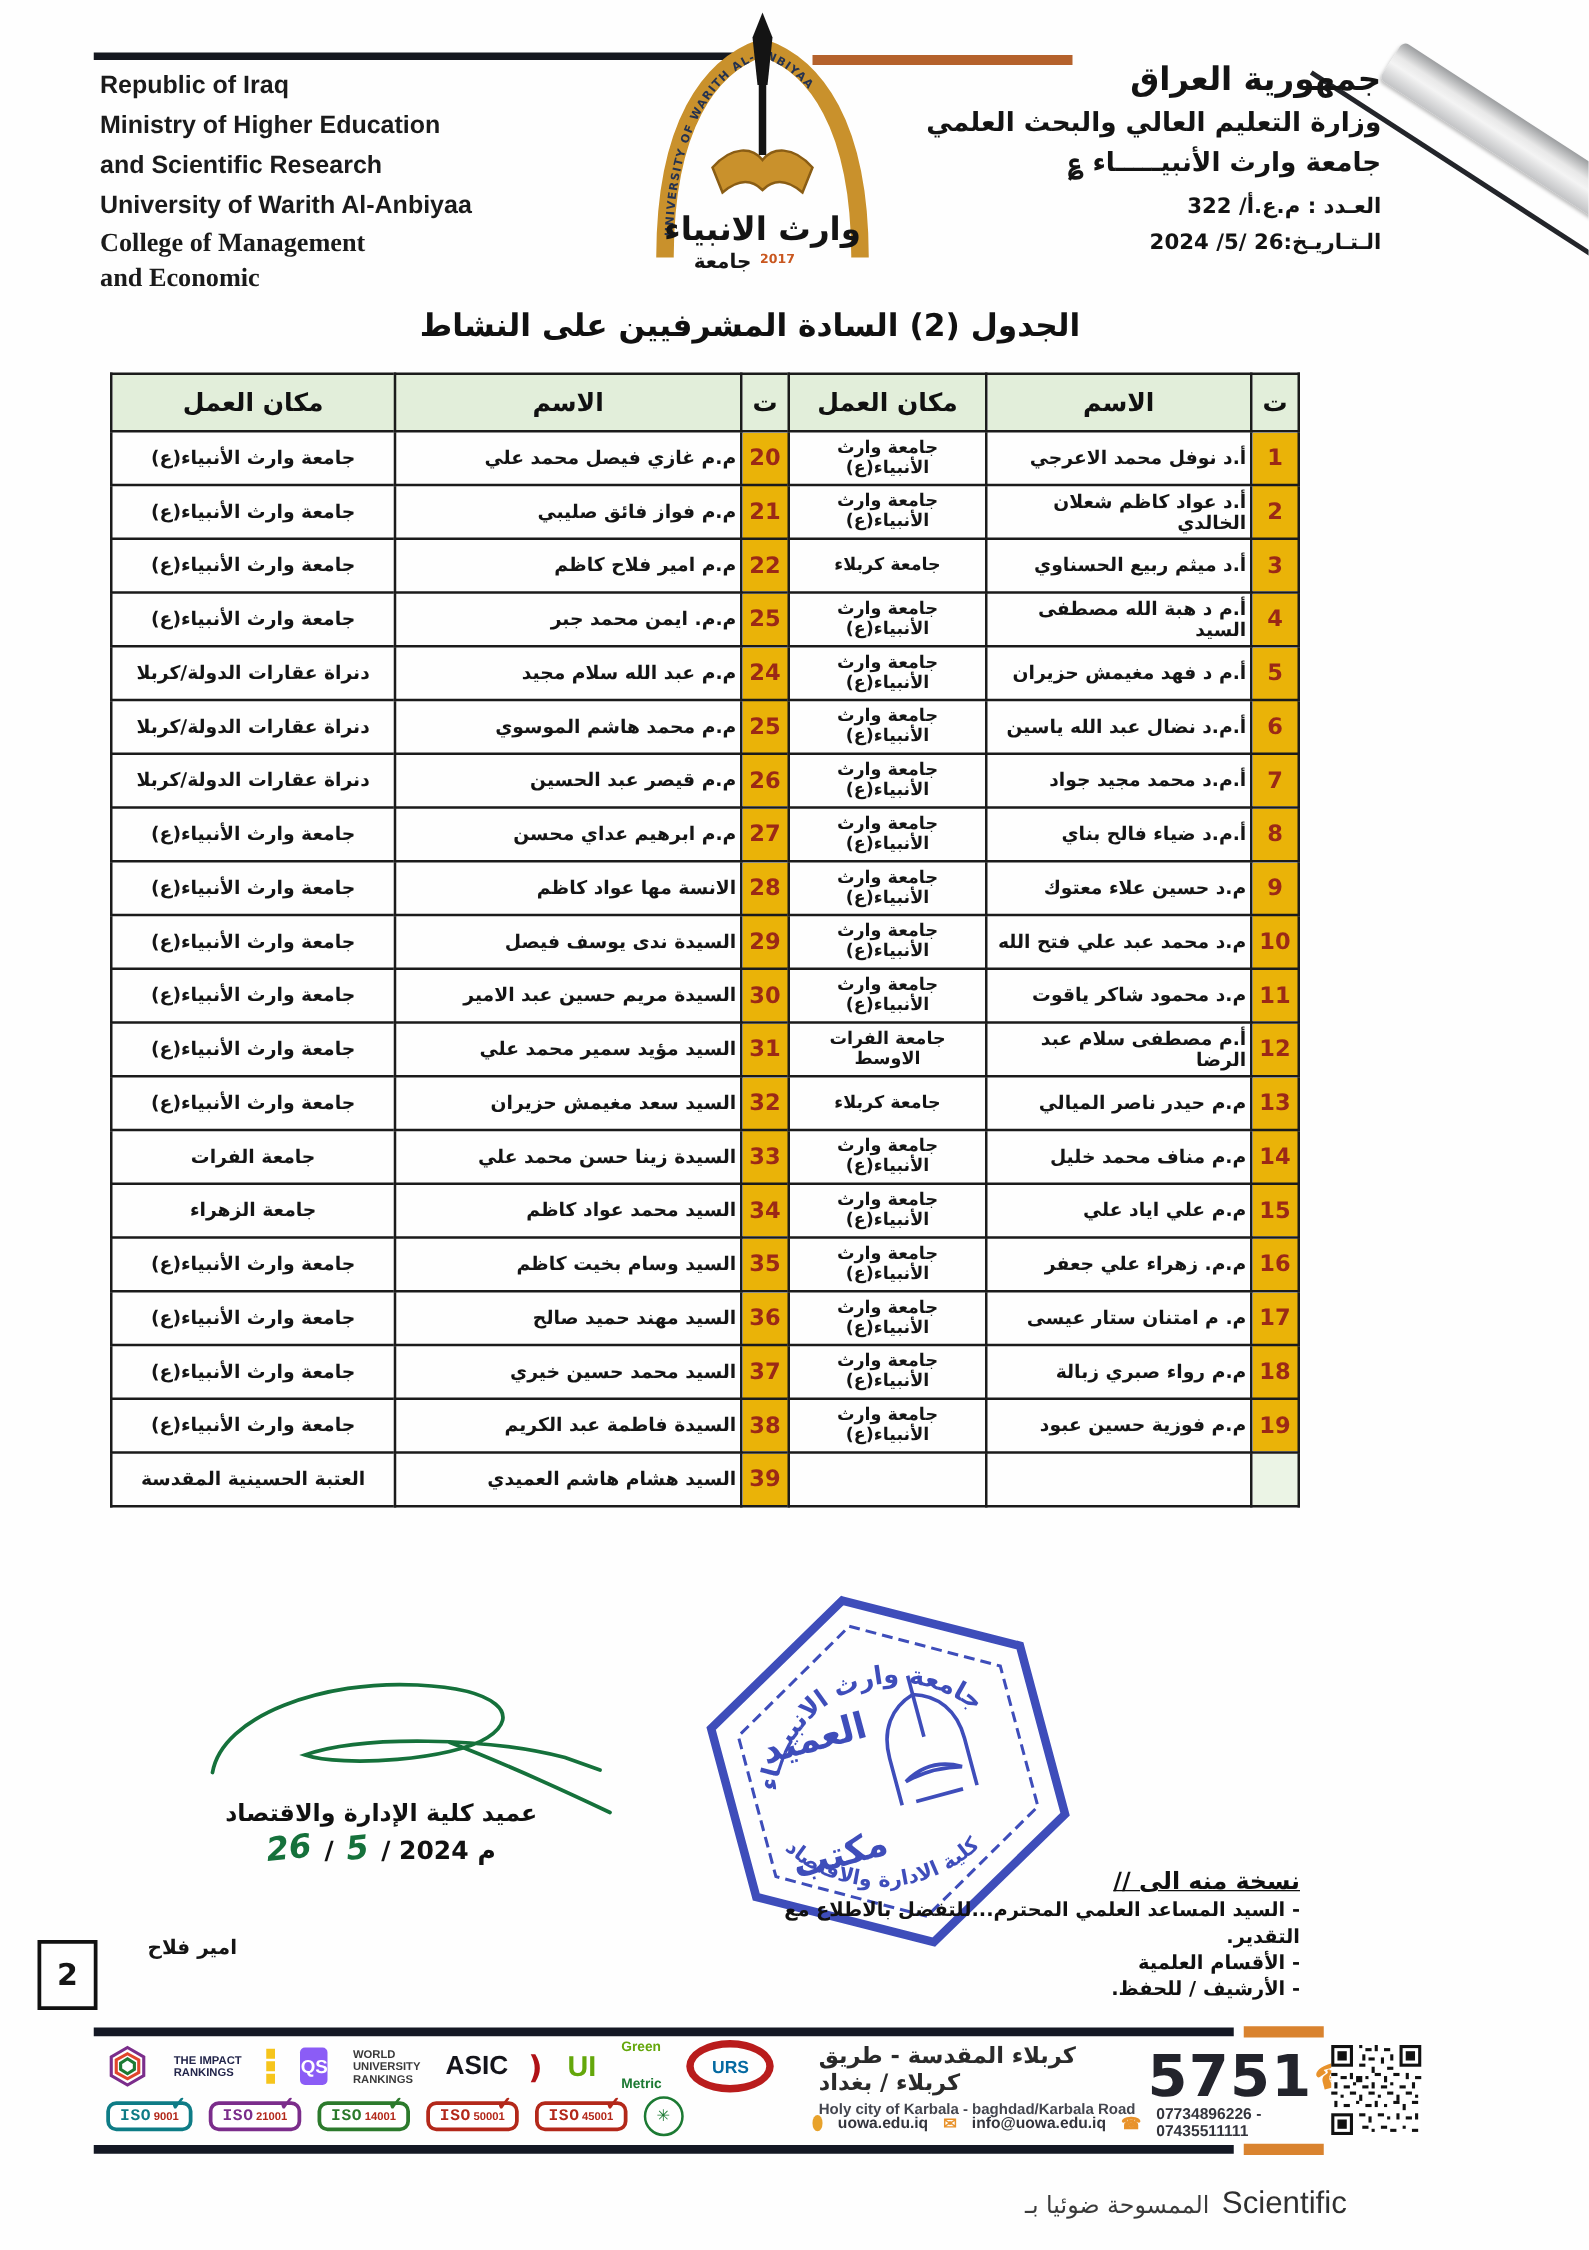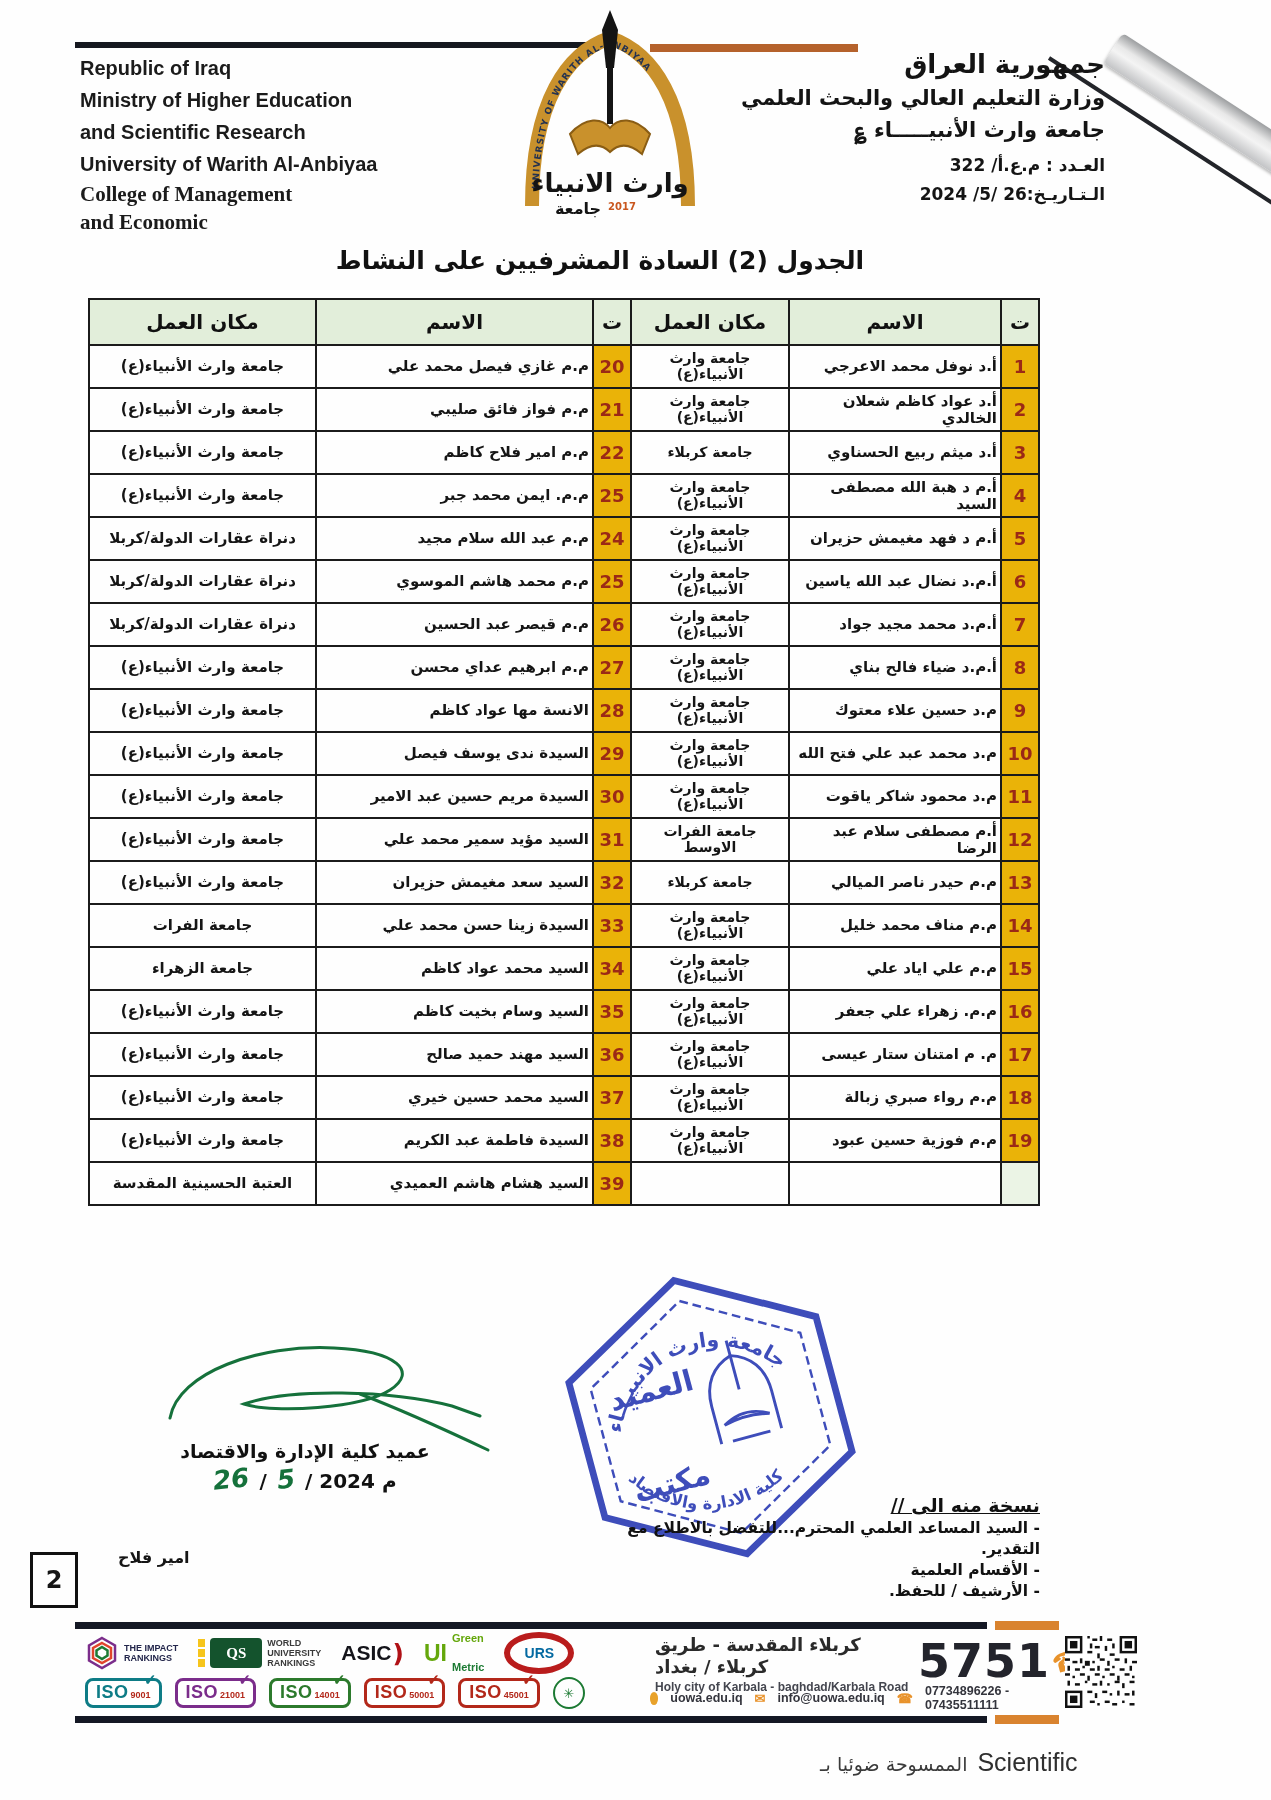--- a/index.html
+++ b/index.html
@@ -68,38 +68,38 @@
   .pagebox{left:30px;top:1552px;width:42px;height:50px;border:3px solid #111;
            display:flex;align-items:center;justify-content:center;font-size:24px;font-weight:bold;}
 
   
   .f-rule1{left:75px;top:1622px;width:912px;height:7px;background:#141824;}
   .f-rule1o{left:995px;top:1621px;width:64px;height:9px;background:#d9832f;}
   .f-rule2{left:75px;top:1716px;width:912px;height:7px;background:#141824;}
   .f-rule2o{left:995px;top:1715px;width:64px;height:9px;background:#d9832f;}
 
   .rank-row{left:85px;top:1633px;height:40px;display:flex;align-items:center;gap:20px;}
-  .rk{display:flex;align-items:center;gap:5px;}
+  .rk{display:flex;align-items:center;gap:20px;}
   .rk-txt{font-family:"Liberation Sans",sans-serif;font-weight:bold;font-size:9px;line-height:10px;color:#23264b;}
-  .qs-box{width:52px;height:30px;background:#14532d;color:#fff;border-radius:4px;display:flex;
-          align-items:center;justify-content:center;font-weight:bold;font-size:15px;font-family:Liberation Serif, serif;}
+  .qs-box{width:22px;height:30px;background:#8b5cf6;color:#fff;border-radius:4px;display:flex;
+          align-items:center;justify-content:center;font-weight:bold;font-size:15px;font-family:Liberation Sans, sans-serif;}
   .qs-bars{display:flex;flex-direction:column;gap:2px;}
   .qs-bars i{width:7px;height:8px;background:#f6c51c;display:block;}
   .asic{font-family:"Liberation Sans",sans-serif;font-weight:bold;font-size:21px;color:#14141a;}
   .asic-swoosh{color:#b01116;font-size:25px;font-weight:bold;margin-left:-4px;}
   .ui{font-family:"Liberation Sans",sans-serif;font-weight:bold;font-size:23px;color:#64a70b;}
   .gm{font-family:"Liberation Sans",sans-serif;font-weight:bold;font-size:11px;line-height:11px;}
   .gm .g{color:#64a70b;} .gm .m{color:#1c7a33;margin-top:18px;}
   .urs{width:58px;height:30px;border:6px solid #b91c1c;border-radius:50%;display:flex;align-items:center;
        justify-content:center;font-family:Liberation Sans, sans-serif;font-weight:bold;font-size:14px;color:#0369a1;}
 
   .iso-row{left:85px;top:1676px;height:34px;display:flex;align-items:center;gap:13px;}
   .iso{display:flex;align-items:baseline;gap:2px;border:3px solid;border-radius:8px;
        padding:1px 8px 2px 8px;font-family:"Liberation Sans",sans-serif;position:relative;background:#fff;}
-  .iso b{font-size:18px;letter-spacing:.5px;}
+  .iso b{font-size:13px;letter-spacing:.5px;font-family:Liberation Mono, monospace;}
   .iso small{font-size:9px;font-weight:bold;color:#b3281a;}
   .iso .chk{position:absolute;top:-10px;right:2px;font-size:15px;font-weight:bold;}
   .iso0{border-color:#0e7c86;color:#0e7c86;} .iso0 .chk{color:#0e7c86;}
   .iso1{border-color:#7b2d8b;color:#7b2d8b;} .iso1 .chk{color:#7b2d8b;}
   .iso2{border-color:#2c7a2c;color:#2c7a2c;} .iso2 .chk{color:#2c7a2c;}
   .iso3{border-color:#b3281a;color:#b3281a;} .iso3 .chk{color:#b3281a;}
   .iso4{border-color:#b3281a;color:#b3281a;} .iso4 .chk{color:#b3281a;}
   .wreath{width:28px;height:28px;border:2px solid #1c7a33;border-radius:50%;display:flex;
           align-items:center;justify-content:center;color:#1c7a33;font-size:13px;}
 

